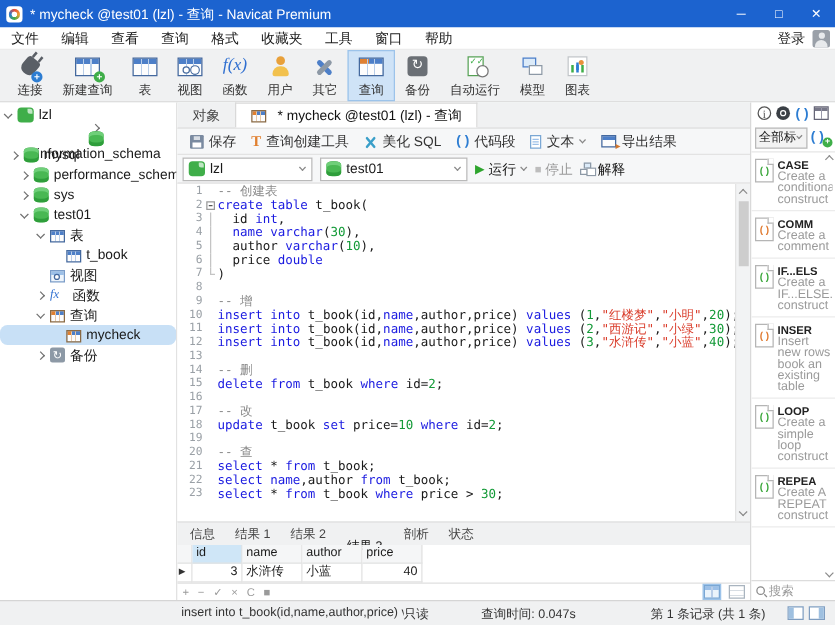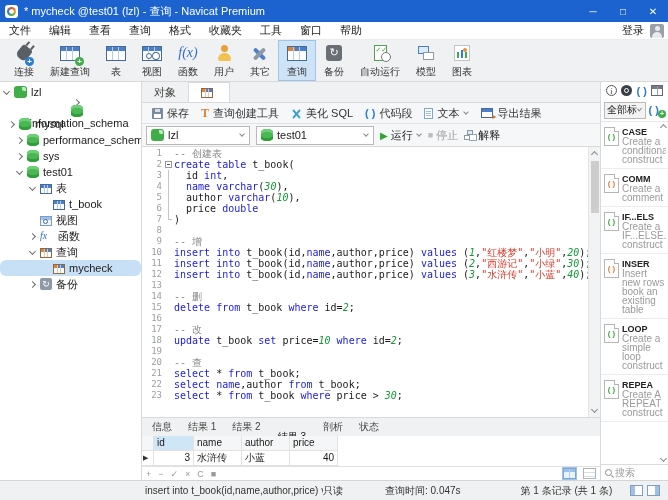--- a/index.html
+++ b/index.html
@@ -178,21 +178,21 @@
   .fold { width:12px; flex:0 0 auto; position:relative; }
   .fold .fbox { position:absolute; left:3px; top:2px; width:7px; height:7px; border:1px solid #999;
     background:#fff; }
   .fold .fbox::after { content:""; position:absolute; left:1px; top:2px; width:3px; height:1px; background:#555; }
   .fold .fbar { position:absolute; left:6px; top:0; width:1px; height:11px; background:#c4c4c4; }
   .fold .fend { position:absolute; left:6px; top:0; width:4px; height:6px;
     border-left:1px solid #c4c4c4; border-bottom:1px solid #c4c4c4; }
   .tok-k { color:#1a1ae0; }
   .tok-c { color:#8a8a8a; }
   .tok-s { color:#d93a28; }
-  .tok-n { color:#149a38;font-style:italic; }
+  .tok-n { color:#149a38; }
   .tok-p { color:#1a1a1a; }
   .v-scroll { position:absolute; top:0; right:0; bottom:0; width:12px; background:#f2f3f4;
     border-left:1px solid #e4e4e4; }
   .v-scroll .arr { position:absolute; left:3px; width:5px; height:5px; border-right:1px solid #8a8a8a;
     border-bottom:1px solid #8a8a8a; }
   .v-scroll .up { top:5px; transform:rotate(-135deg); }
   .v-scroll .down { bottom:5px; transform:rotate(45deg); }
   .v-scroll .thumb { position:absolute; left:2px; top:14px; width:8px; height:52px; background:#cdcdcd; }
 
   
@@ -447,20 +447,21 @@
   </div>
 
 <div class="center">
 
   <div class="doc-tabs">
     <div class="doc-tab">
       <span>对象</span>
     </div>
     <div class="doc-tab active">
       <span class="t-ic t-query"></span>
+      <span>* mycheck @test01 (lzl) - 查询</span>
     </div>
   </div>
 
   <div class="q-toolbar">
     <span class="qt-btn">
       <span class="i-save"></span>
       <span>保存</span>
     </span>
     <span class="qt-btn">
       <span class="i-builder">T</span>

